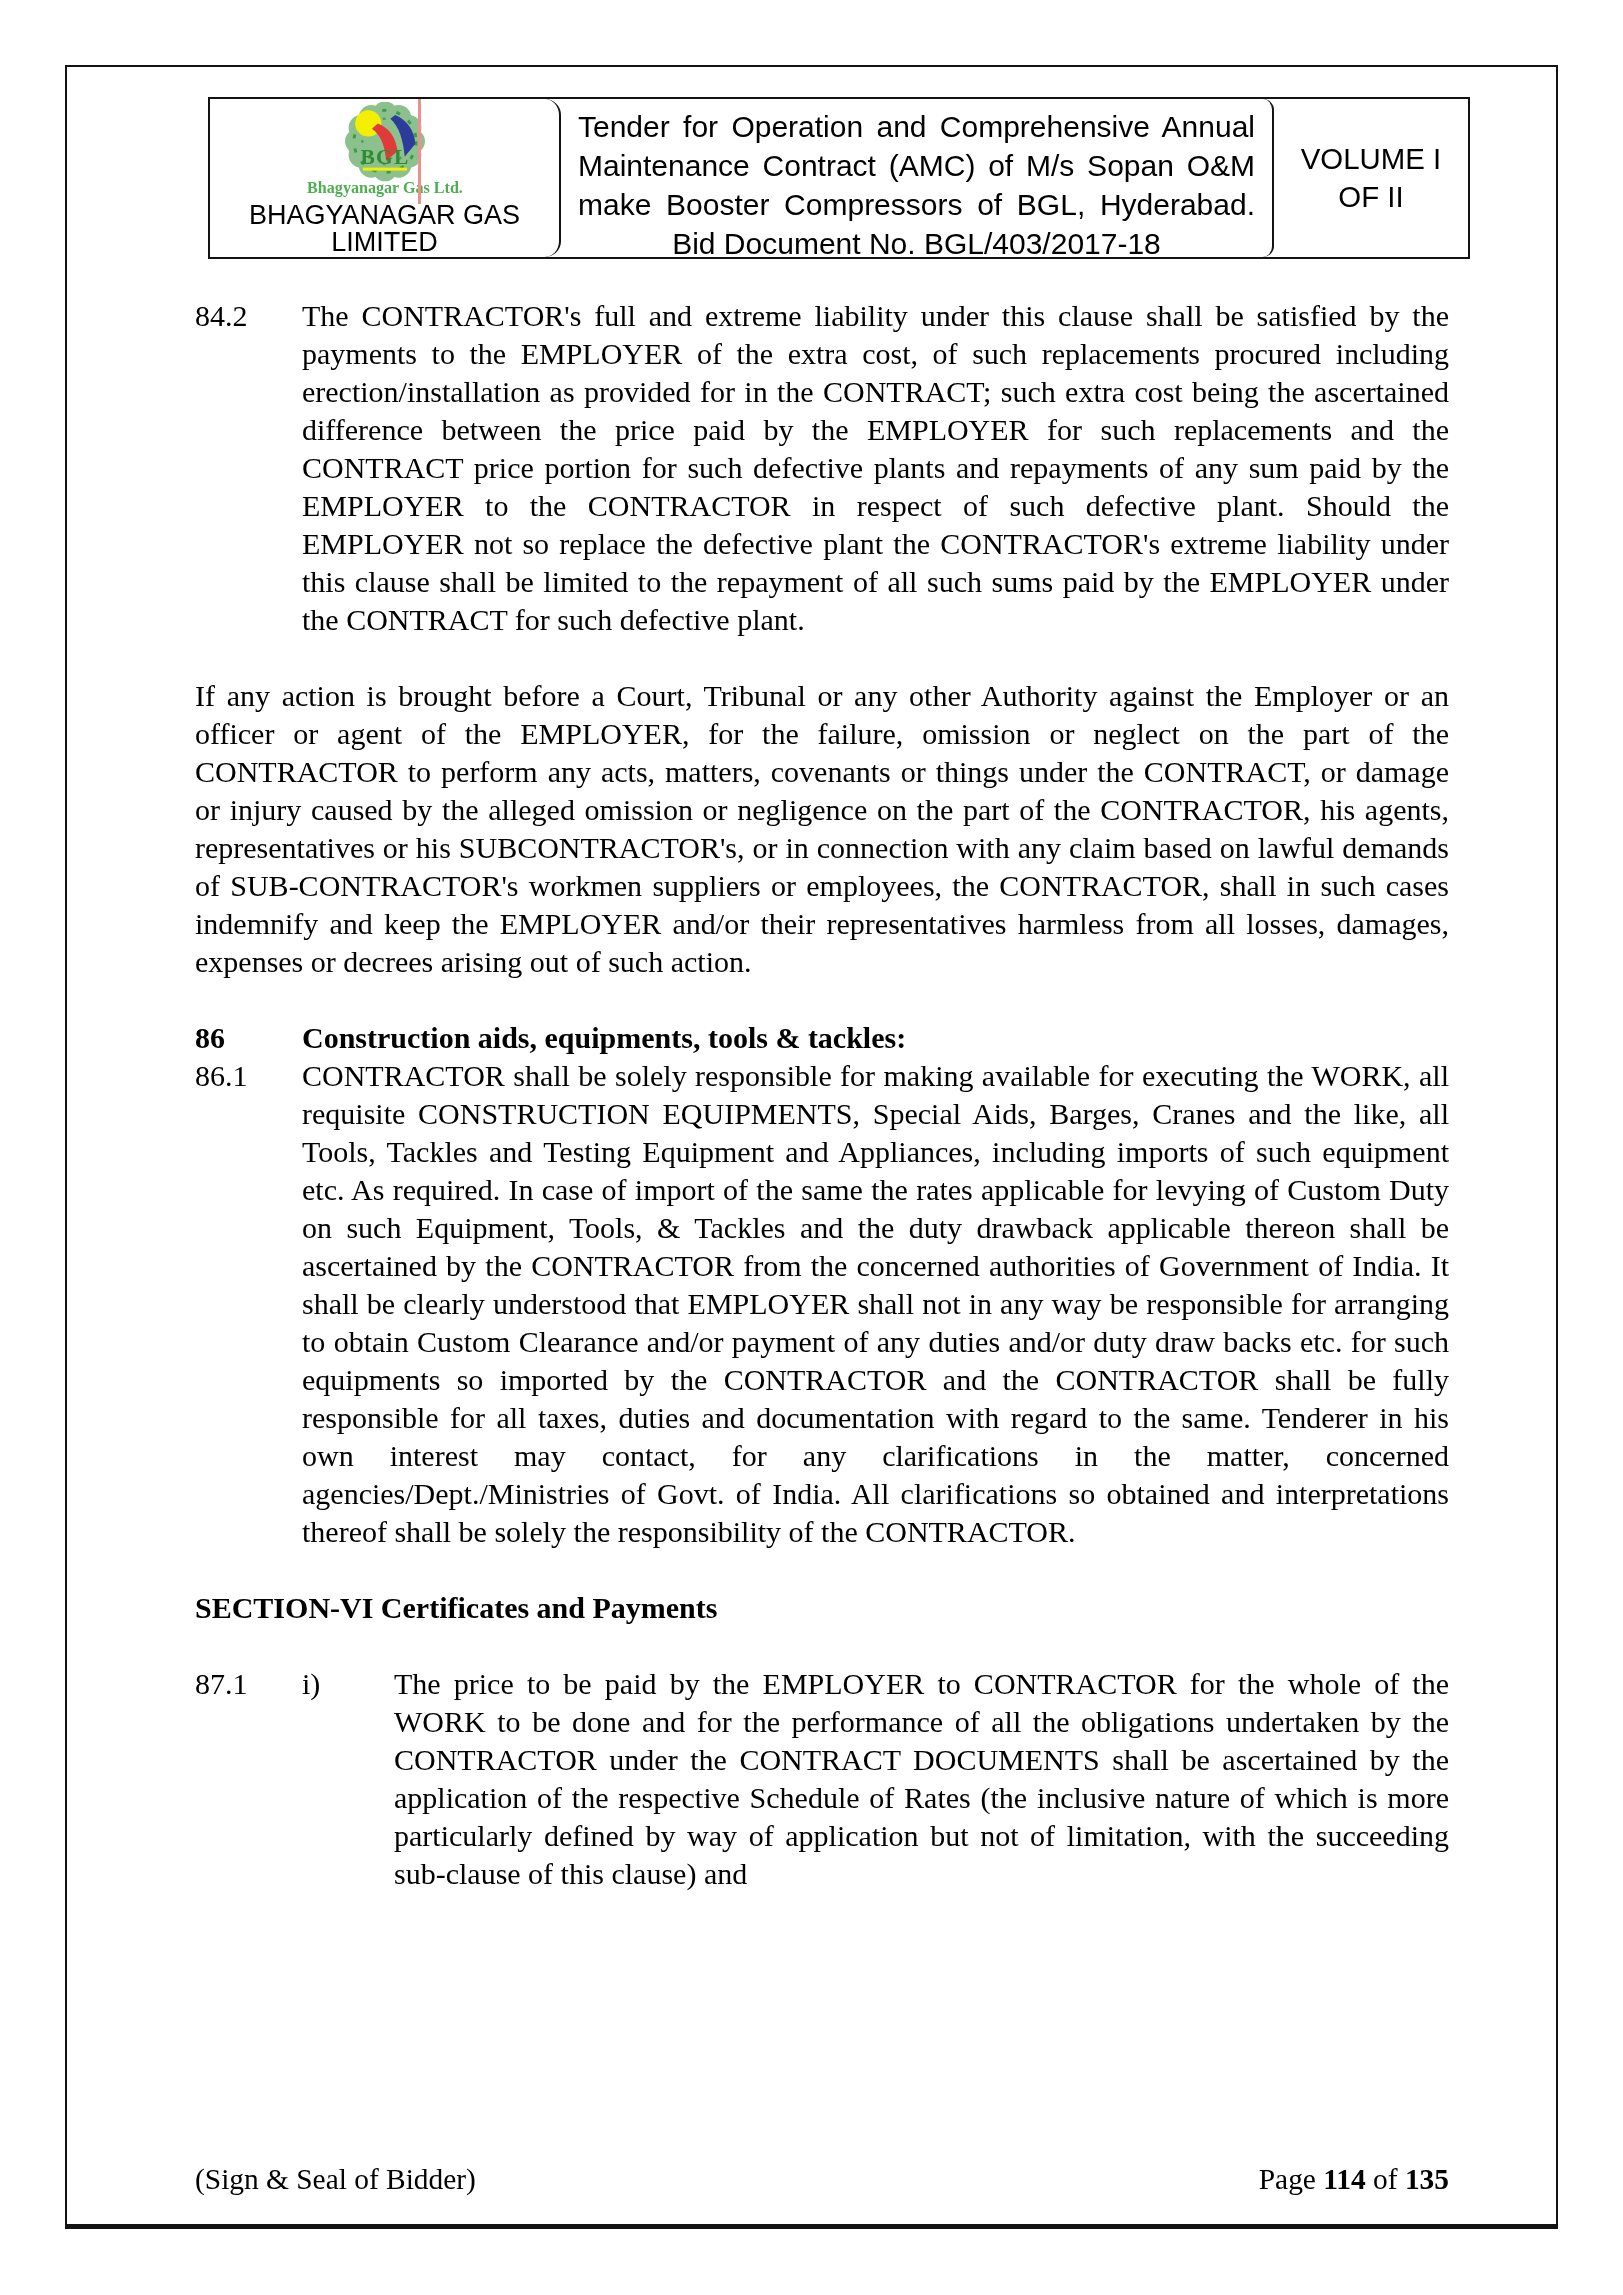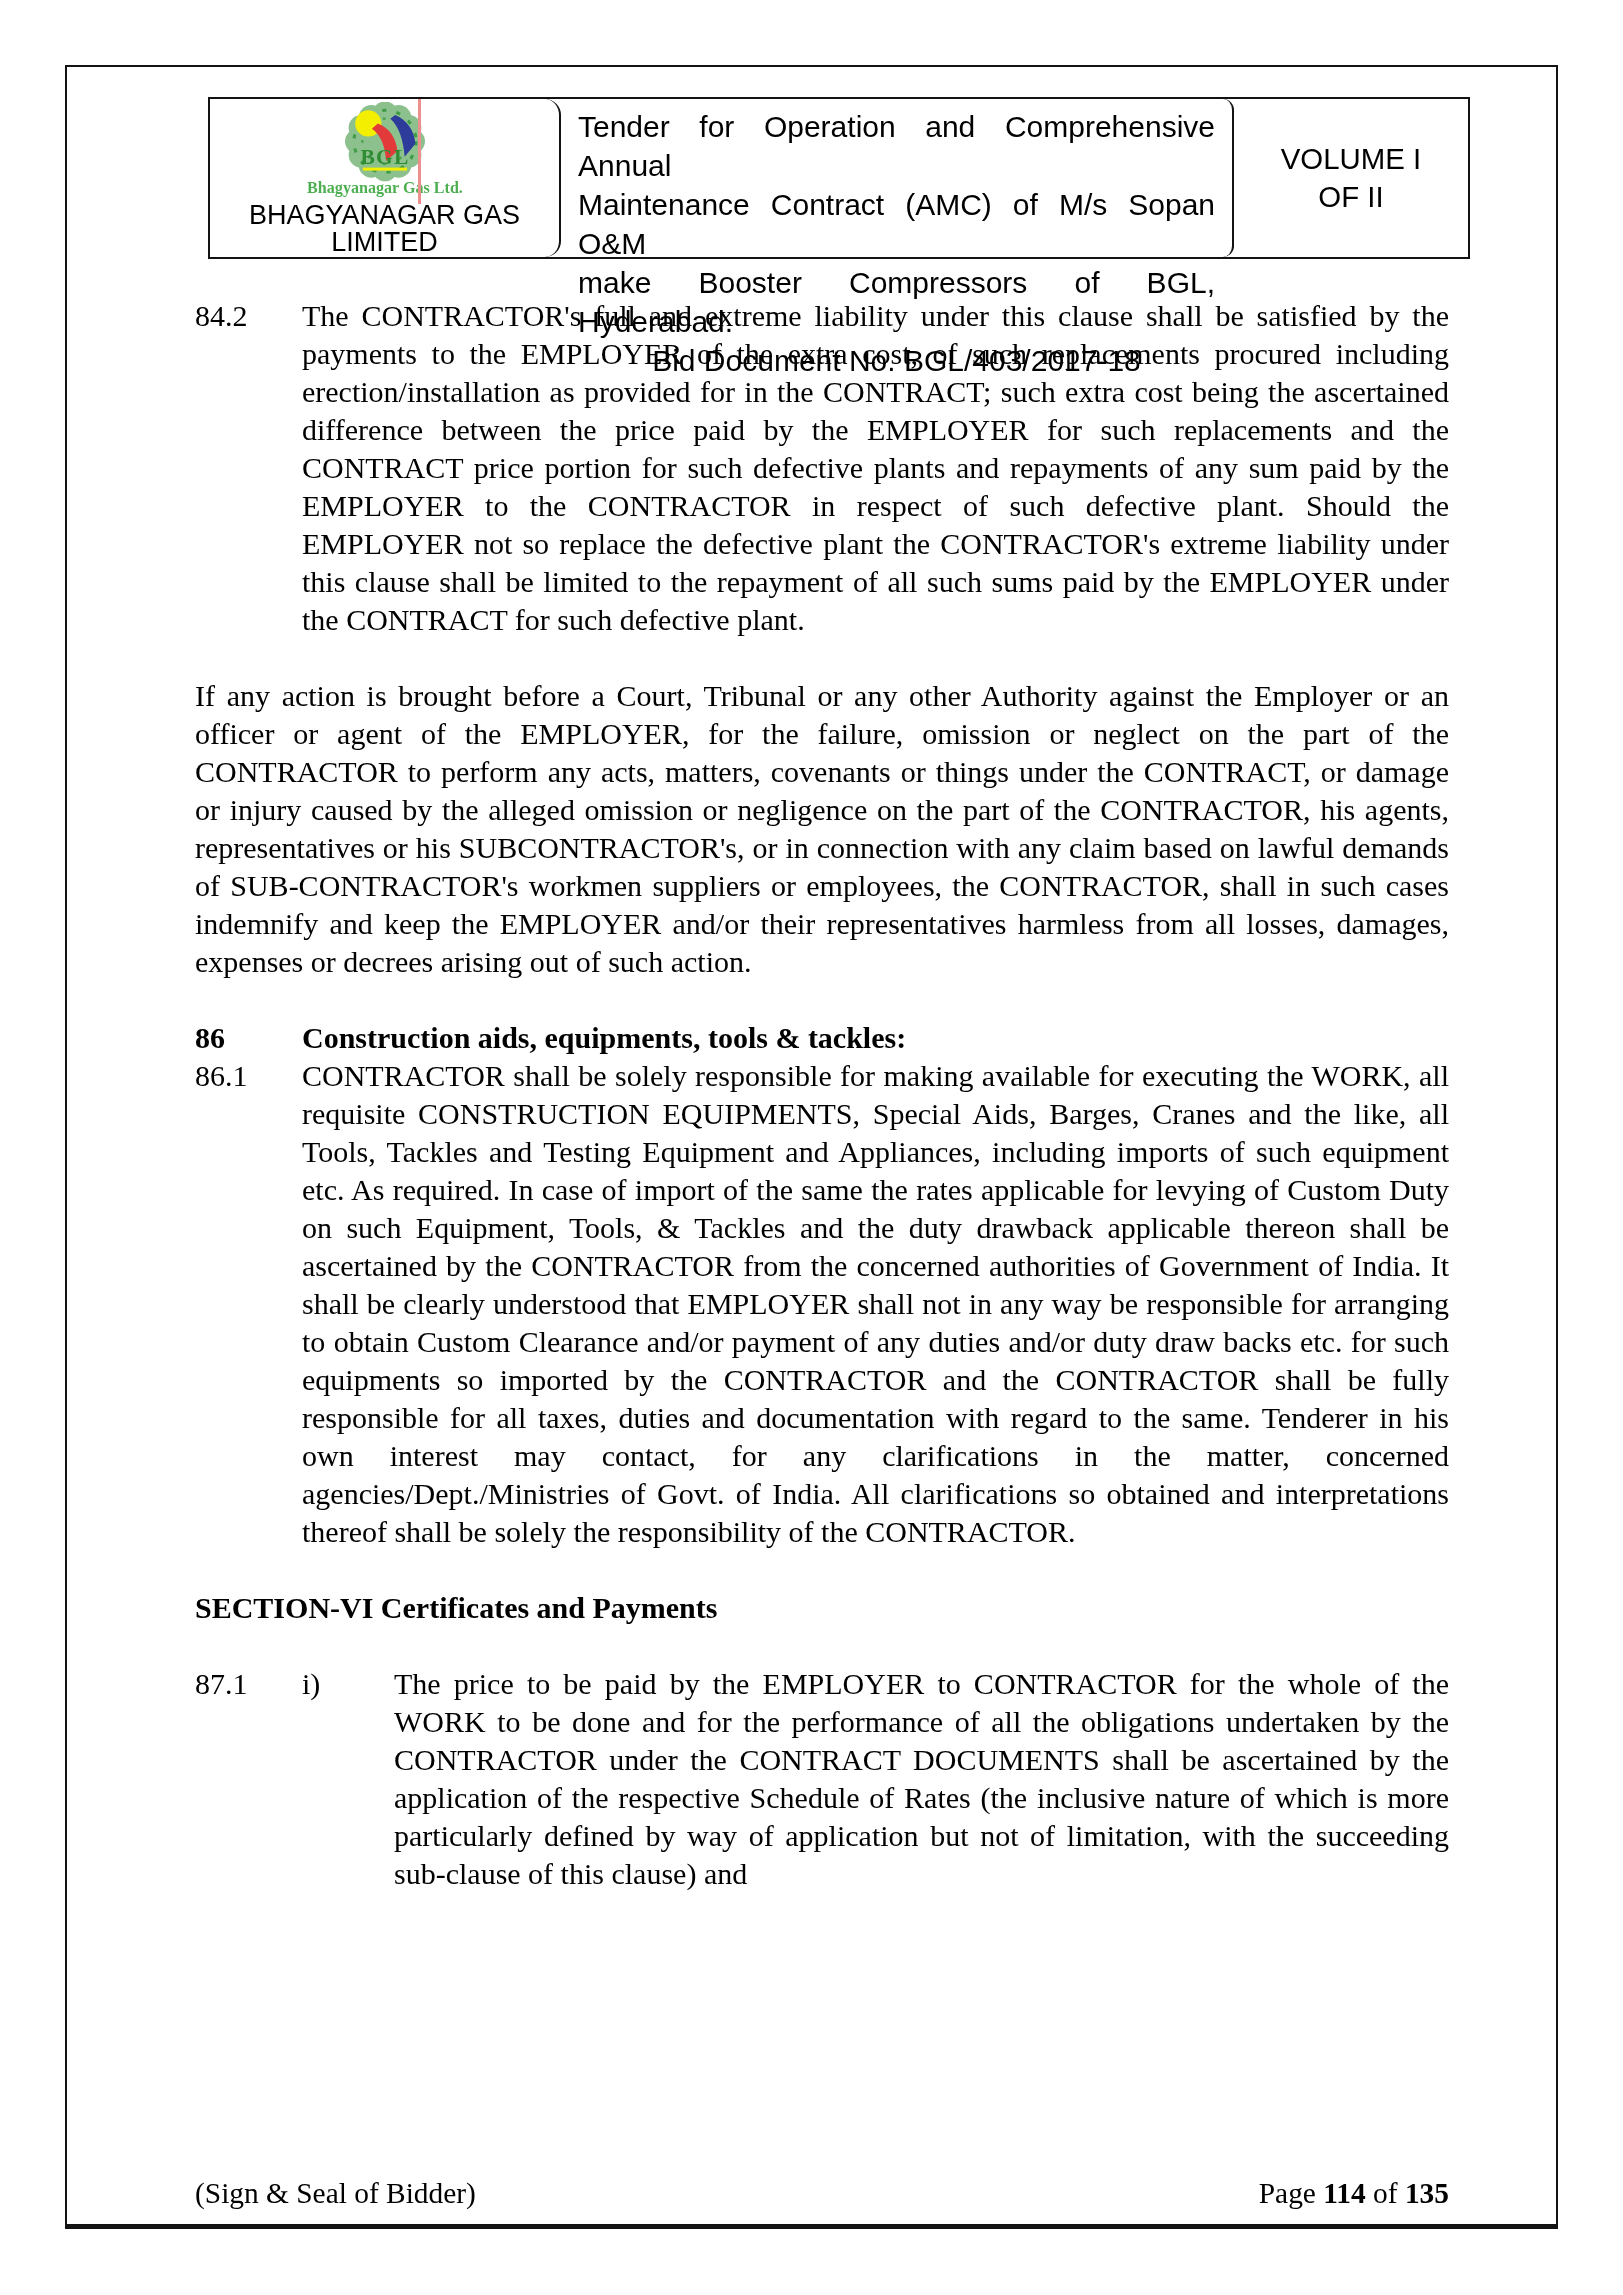--- a/index.html
+++ b/index.html
@@ -28,40 +28,40 @@
     text-align:center;margin-top:1.3px;
   }
   .accent-line{position:absolute;left:208px;top:0;width:2.6px;height:105px;background:#ee8f8f;}
   .title-cell{
     flex:1;border-right:2.6px solid #131313;padding:7.9px 17px 5.2px;
     font-family:"Liberation Sans", sans-serif;font-size:30px;line-height:39px;border-radius:11px;
   }
   .title-line{text-align:justify;text-align-last:justify;}
   .title-line.last{text-align:center;text-align-last:center;}
   .volume-cell{
-    width:234px;display:flex;flex-direction:column;justify-content:center;align-items:center;
+    width:194px;display:flex;flex-direction:column;justify-content:center;align-items:center;
     font-family:"Liberation Sans", sans-serif;font-size:29.4px;line-height:38px;text-align:center;
   }
   
   .content{
     position:absolute;left:128px;top:230px;width:1254px;
     font-size:30px;line-height:38px;
   }
   .clause{display:flex;margin-bottom:38px;}
   .clause.tight{margin-bottom:0;}
   .num{width:107px;flex:none;}
   .txt{flex:1;text-align:justify;}
   .bold{font-weight:bold;}
   .section-head{font-weight:bold;margin-bottom:38px;}
   .sub{display:flex;flex:1;}
   .marker{width:92px;flex:none;}
   .subbody{flex:1;}
   
   .footer{
-    position:absolute;left:128px;right:107px;bottom:12px;
+    position:absolute;left:128px;right:107px;bottom:26px;
     display:flex;justify-content:space-between;align-items:baseline;
     font-size:29.4px;line-height:37px;
   }
   .pagenum b{font-weight:bold;}
 </style>
 </head>
 <body>
 
 <div class="frame">
 

